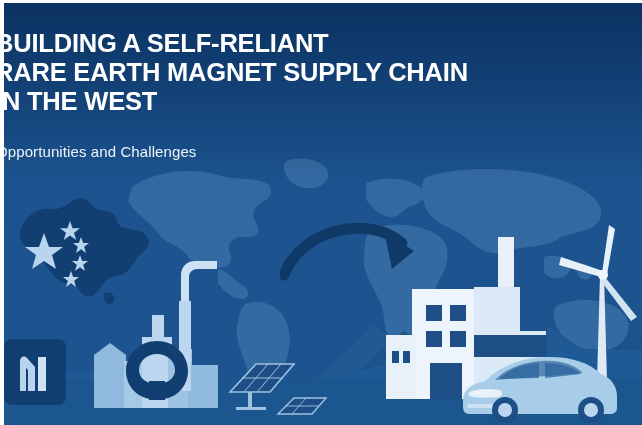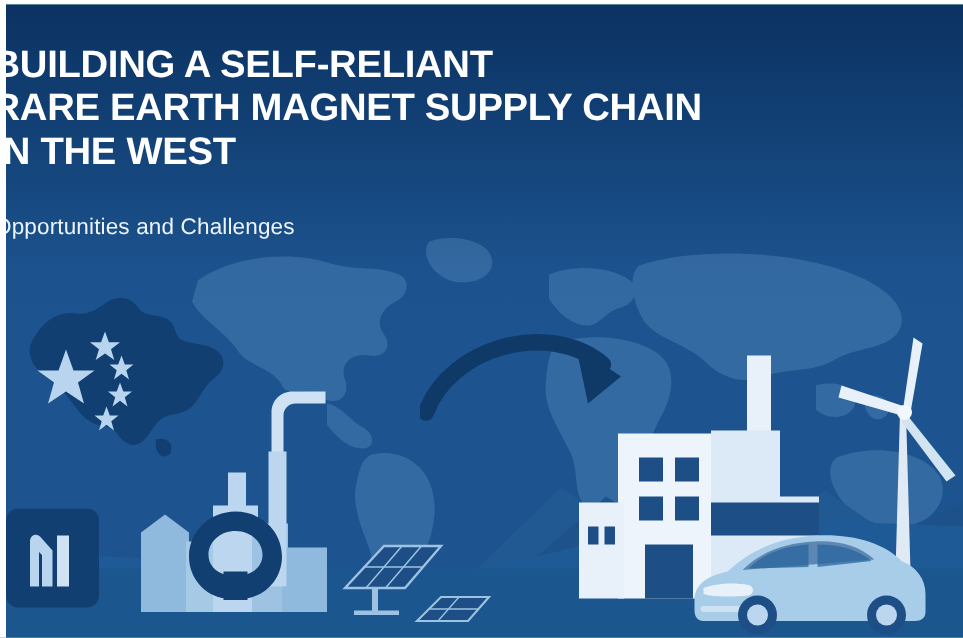--- a/index.html
+++ b/index.html
@@ -3,21 +3,21 @@
 <meta charset="utf-8">
 <style>
   html,body{margin:0;padding:0;background:#ffffff;}
   body{width:642px;height:425px;overflow:hidden;font-family:"Liberation Sans",sans-serif;}
 
   #poster{
     position:absolute;
     left:4px; top:3px;
     width:638px; height:422px;
     overflow:hidden;
-    background:#0f766e;
+    background:#c2410c;
   }
 
   
   .sky{
     position:absolute; left:0; top:0; width:100%; height:100%;
     background:
       radial-gradient(120% 90% at 18% 88%, #2f6ea8 0%, #2a659f 22%, #215a94 45%, #1b5089 65%, #164a80 100%),
       linear-gradient(180deg,#0f3d6e 0%, #134madd 0%);
     background-color:#1d5490;
   }

